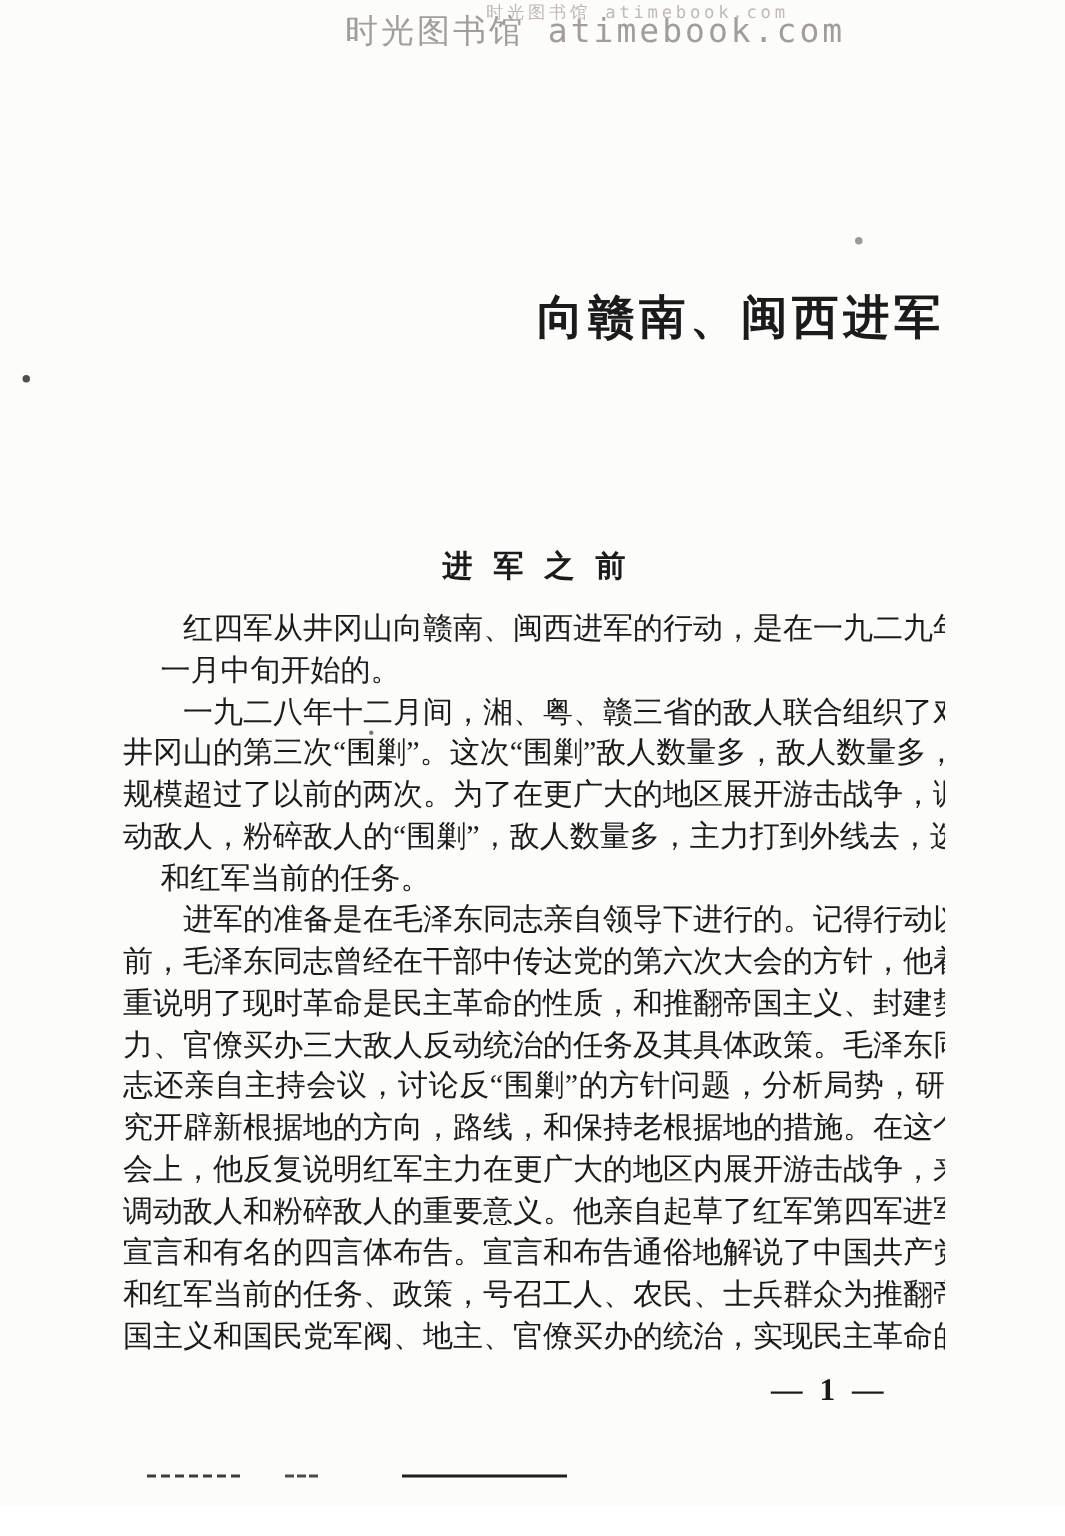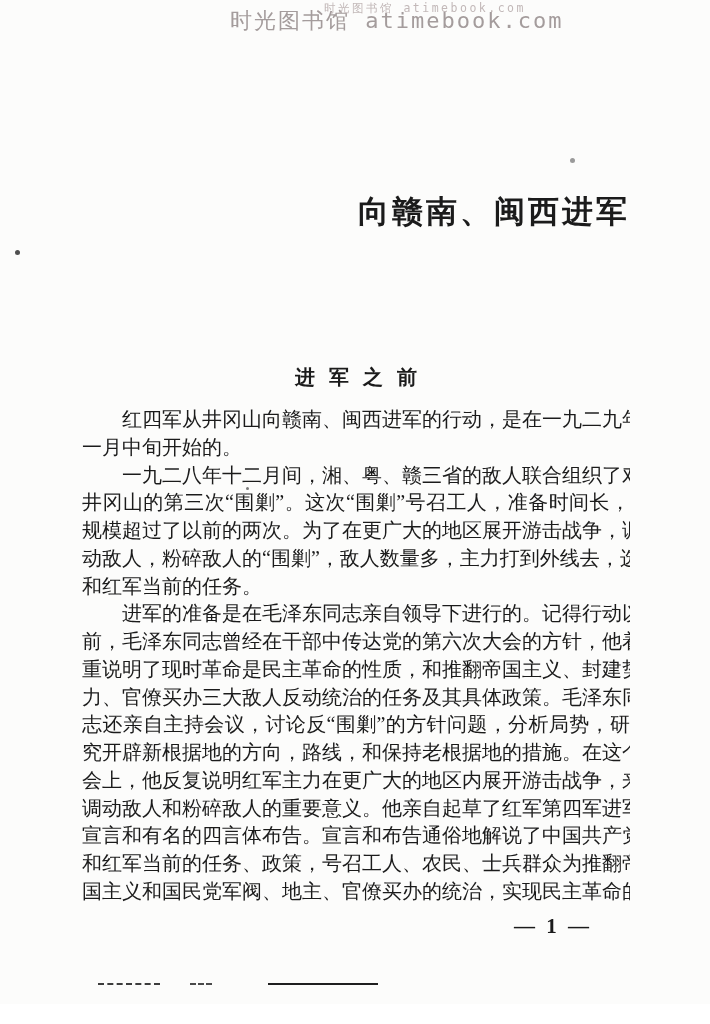--- a/index.html
+++ b/index.html
@@ -55,21 +55,21 @@
   .body-text{
     position:absolute;left:82px;top:406px;width:548px;
     font-size:20px;line-height:27.75px;
   }
   .body-text .line{
     text-align:justify;
     text-align-last:justify;
     overflow:hidden;white-space:nowrap;
   }
   .body-text .line.indent{ text-indent:40px; }
-  .body-text .line.end{ text-align-last:left; }
+  .body-text .line.end{ text-align-last:left;margin-left:25px; }
   
   .page-number{
     position:absolute;right:118px;top:914px;
     font-size:21px;letter-spacing:3px;font-weight:bold;
     color:var(--ink);
   }
   
   .speck{position:absolute;border-radius:50%;}
   .speck-a{left:570px;top:158px;width:5px;height:5px;background:#9a9a9a;}
   .speck-b{left:15px;top:250px;width:5px;height:5px;background:#4f4f4f;}
@@ -87,21 +87,21 @@
   <div class="wm-large">时光图书馆 atimebook.com</div>
   <div class="wm-small">时光图书馆 atimebook.com</div>
 
   <div class="title">向赣南、闽西进军</div>
   <div class="section-heading">进军之前</div>
 
   <div class="body-text">
       <div class="line indent">红四军从井冈山向赣南、闽西进军的行动，是在一九二九年</div>
       <div class="line end">一月中旬开始的。</div>
       <div class="line indent">一九二八年十二月间，湘、粤、赣三省的敌人联合组织了对</div>
-      <div class="line">井冈山的第三次“围剿”。这次“围剿”号召工人，准备时间长，</div>
+      <div class="line">井冈山的第三次“围剿”。这次“围剿”敌人数量多，敌人数量多，</div>
       <div class="line">规模超过了以前的两次。为了在更广大的地区展开游击战争，调</div>
       <div class="line">动敌人，粉碎敌人的“围剿”，敌人数量多，主力打到外线去，选</div>
       <div class="line end">和红军当前的任务。</div>
       <div class="line indent">进军的准备是在毛泽东同志亲自领导下进行的。记得行动以</div>
       <div class="line">前，毛泽东同志曾经在干部中传达党的第六次大会的方针，他着</div>
       <div class="line">重说明了现时革命是民主革命的性质，和推翻帝国主义、封建势</div>
       <div class="line">力、官僚买办三大敌人反动统治的任务及其具体政策。毛泽东同</div>
       <div class="line">志还亲自主持会议，讨论反“围剿”的方针问题，分析局势，研</div>
       <div class="line">究开辟新根据地的方向，路线，和保持老根据地的措施。在这个</div>
       <div class="line">会上，他反复说明红军主力在更广大的地区内展开游击战争，来</div>

